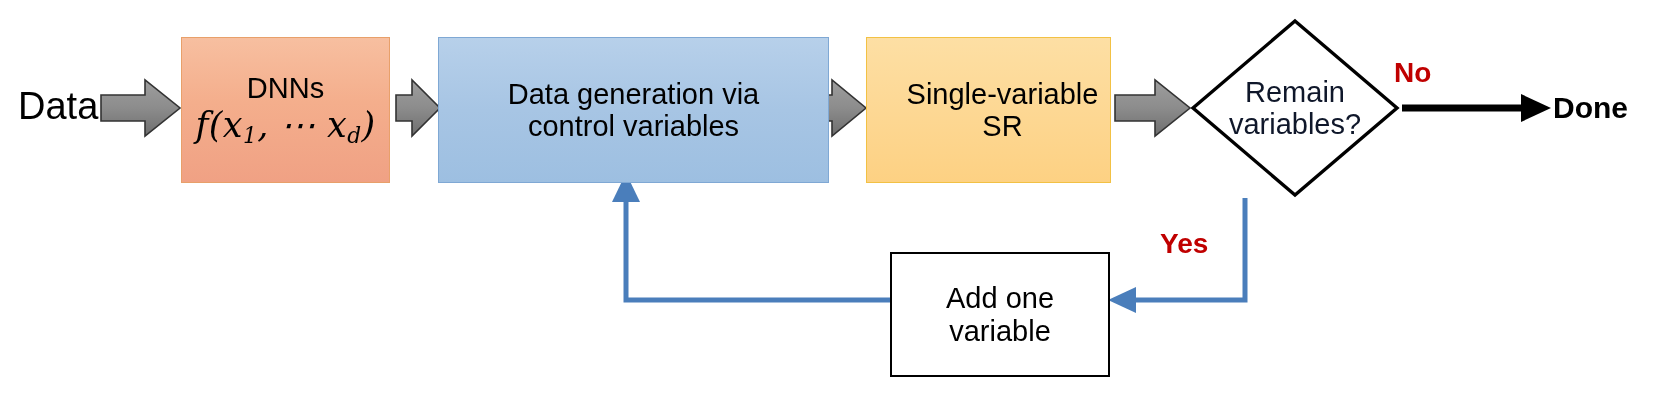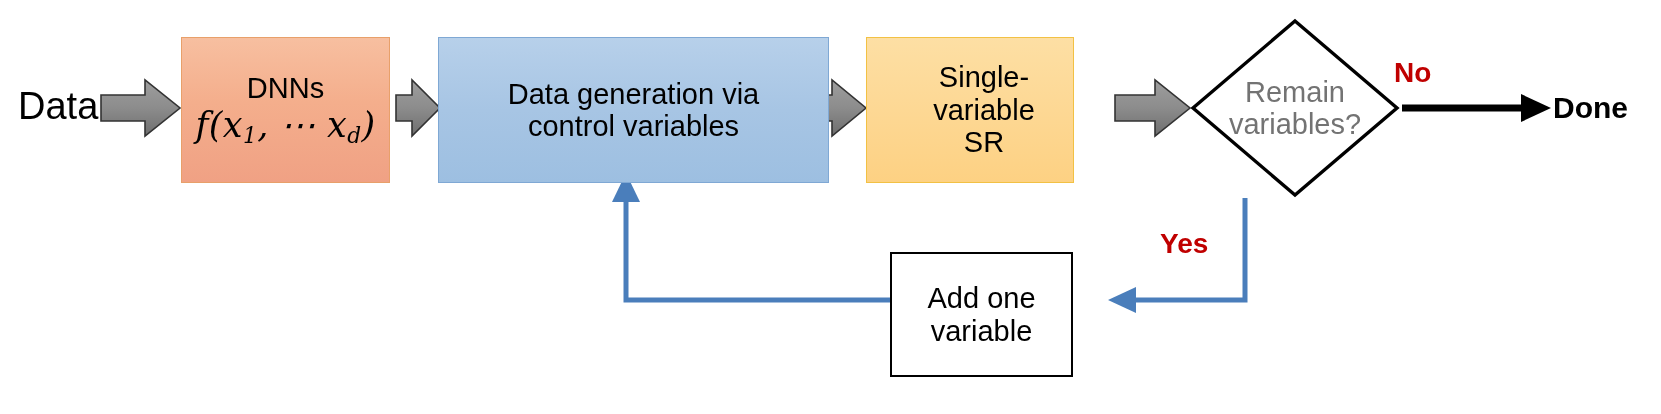--- a/index.html
+++ b/index.html
@@ -71,32 +71,32 @@
     width: 391px;
     height: 146px;
     border: 1px solid #7fa8d4;
     background: linear-gradient(180deg, #b7d0ea 0%, #a7c5e4 50%, #9dbfe1 100%);
     font-size: 29px;
   }
 
   #box-sr {
     left: 866px;
     top: 37px;
-    width: 208px;
+    width: 245px;
     height: 146px;
     border: 1px solid #f2c144;
     background: linear-gradient(180deg, #fddfa4 0%, #fdd894 50%, #fdd183 100%);
     font-size: 29px;
     padding-left: 28px;
   }
 
   #box-addvar {
     left: 890px;
     top: 252px;
-    width: 183px;
+    width: 220px;
     height: 125px;
     border: 2px solid #000000;
     background: #ffffff;
     font-size: 29px;
   }
 
   
   #decision {
     position: absolute;
     left: 1190px;
@@ -114,21 +114,21 @@
     left: 0;
     top: 0;
     width: 210px;
     height: 180px;
     display: flex;
     align-items: center;
     justify-content: center;
     text-align: center;
     font-size: 29px;
     line-height: 1.12;
-    color: #737373;
+    color: #0f172a;
     white-space: pre-line;
   }
 
   
   #done-label {
     left: 1553px;
     top: 88px;
     width: 110px;
     height: 40px;
     font-size: 30px;

